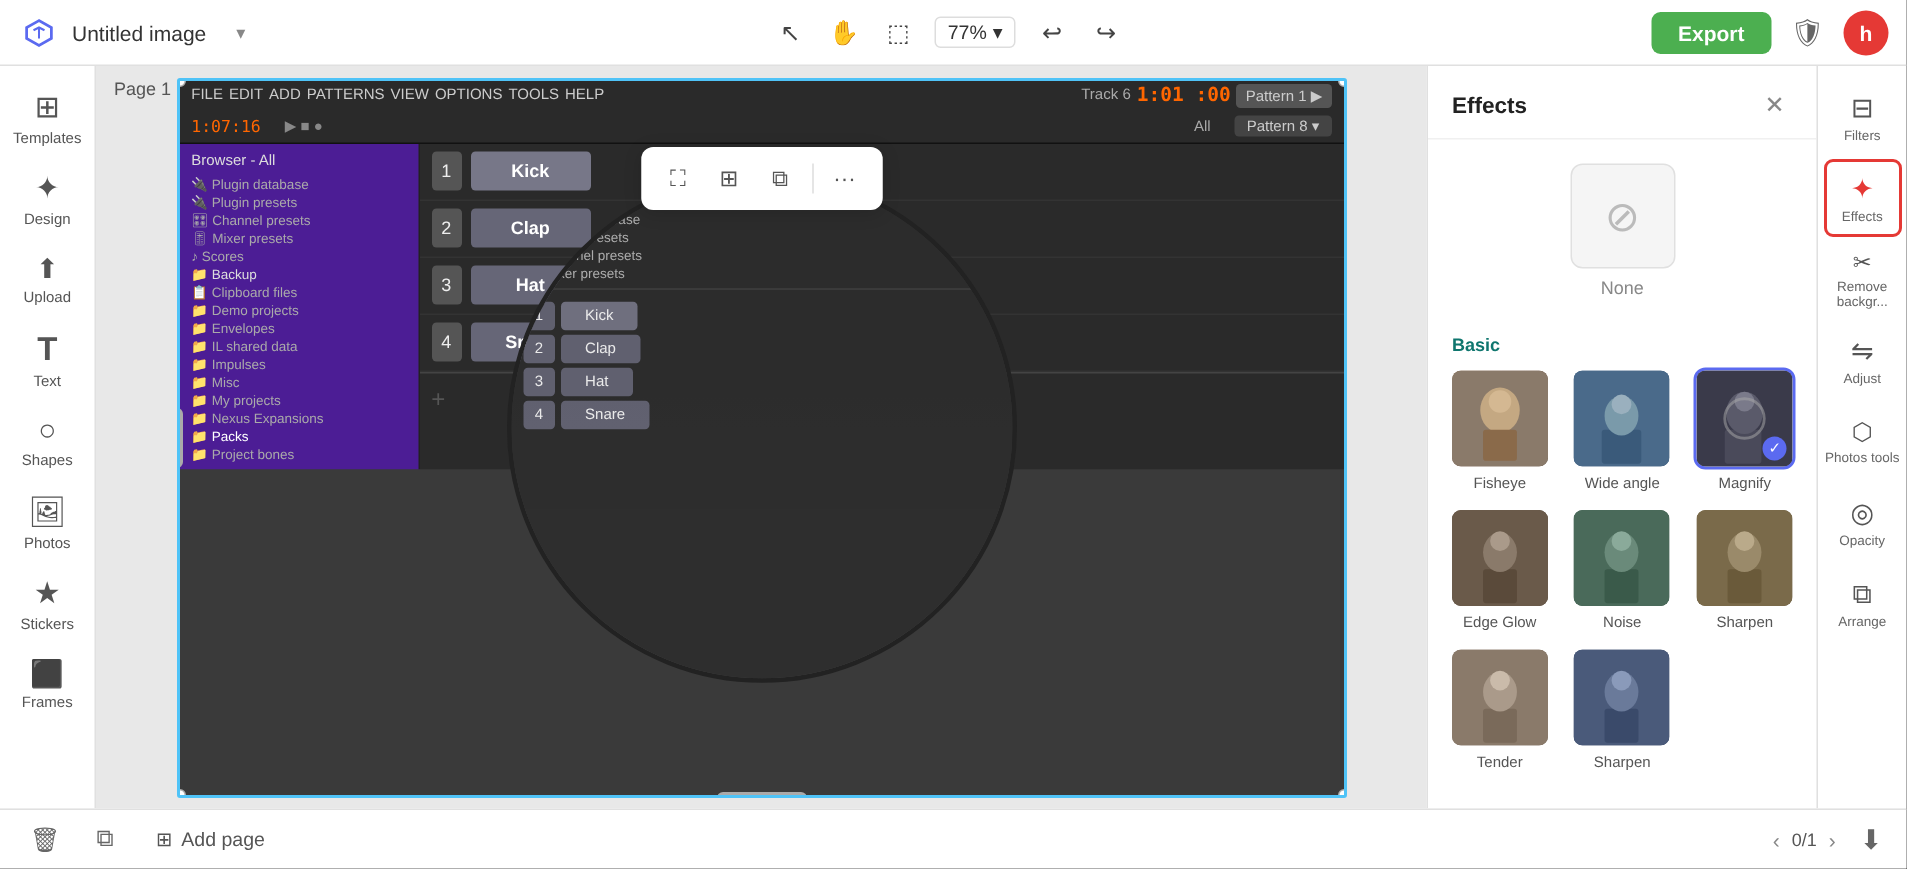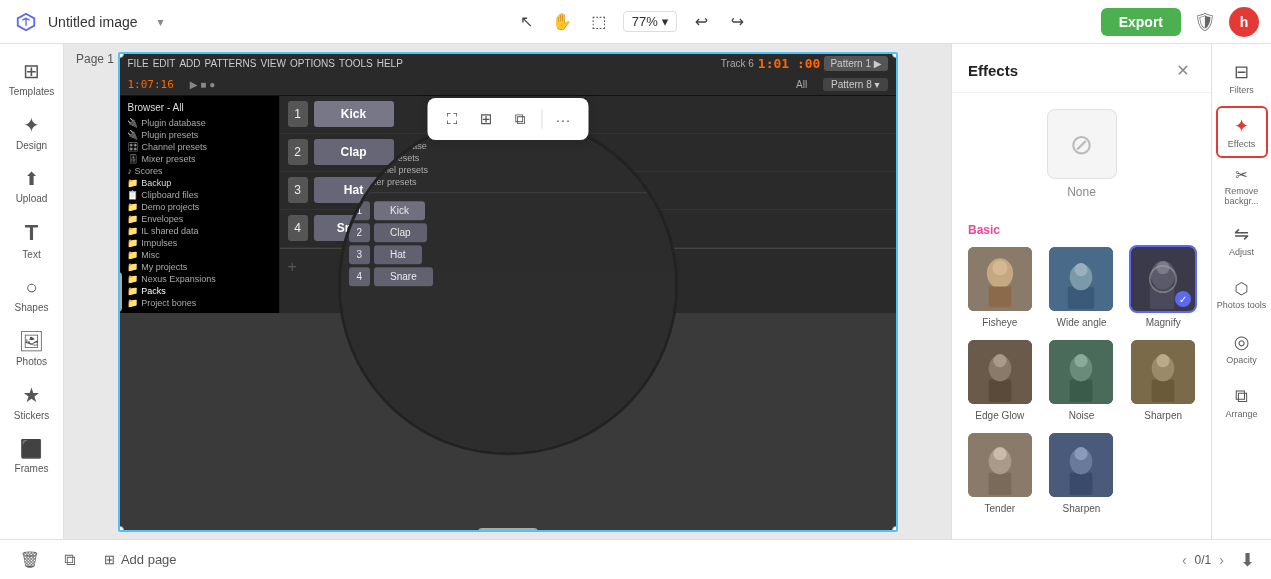--- a/index.html
+++ b/index.html
@@ -71,21 +71,21 @@
       width: 100%; height: 100%; position: absolute; top: 0; left: 0;
       background: #3a3a3a;
     }
     .fl-menubar {
       height: 20px; background: #2a2a2a; display: flex; align-items: center;
       gap: 4px; padding: 0 8px; font-size: 10px; color: #ccc;
     }
     .fl-time { color: #ff6600; font-size: 13px; font-weight: bold; font-family: monospace; }
     .fl-main { display: flex; flex: 1; overflow: hidden; }
     .fl-browser {
-      width: 160px; background: #000000; border-right: 1px solid #222;
+      width: 160px; background: #4c1d95; border-right: 1px solid #222;
       padding: 4px; font-size: 9px; color: #aaa; overflow: hidden;
     }
     .fl-browser-item { padding: 1px 4px; cursor: pointer; white-space: nowrap; overflow: hidden; }
     .fl-browser-item.folder { color: #ddd; }
     .fl-sequencer {
       flex: 1; background: #2a2a2a; position: relative;
     }
     
     .magnify-circle {
       position: absolute; top: 50%; left: 50%;
@@ -159,21 +159,21 @@
     .panel-none {
       display: flex; flex-direction: column; align-items: center;
       padding: 16px; gap: 6px;
     }
     .none-box {
       width: 70px; height: 70px; background: #f5f5f5; border-radius: 8px;
       display: flex; align-items: center; justify-content: center;
       font-size: 24px; color: #ccc; border: 1px solid #e0e0e0;
     }
     .none-label { font-size: 12px; color: #888; }
-    .section-label { font-size: 12px; font-weight: 600; color: #ec4899; padding: 8px 16px 4px; }
+    .section-label { font-size: 12px; font-weight: 600; color: #0f766e; padding: 8px 16px 4px; }
     .effects-grid {
       display: grid; grid-template-columns: repeat(3, 1fr);
       gap: 10px; padding: 4px 12px 12px;
     }
     .effect-item {
       display: flex; flex-direction: column; align-items: center; gap: 4px;
       cursor: pointer;
     }
     .effect-thumb {
       width: 68px; height: 68px; border-radius: 8px; overflow: hidden;

